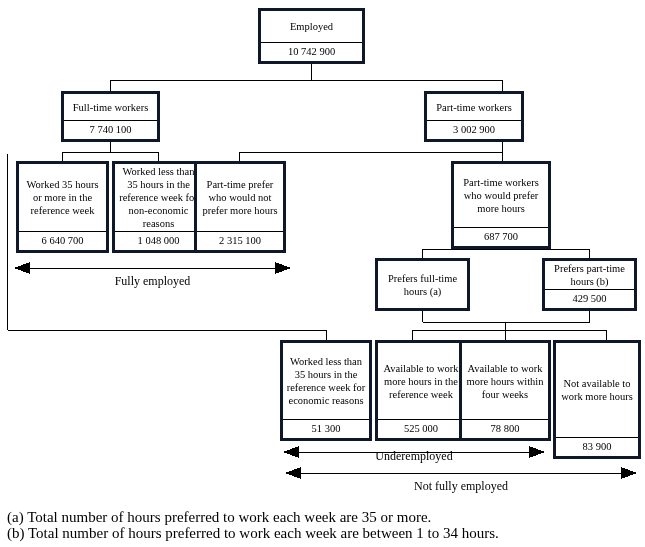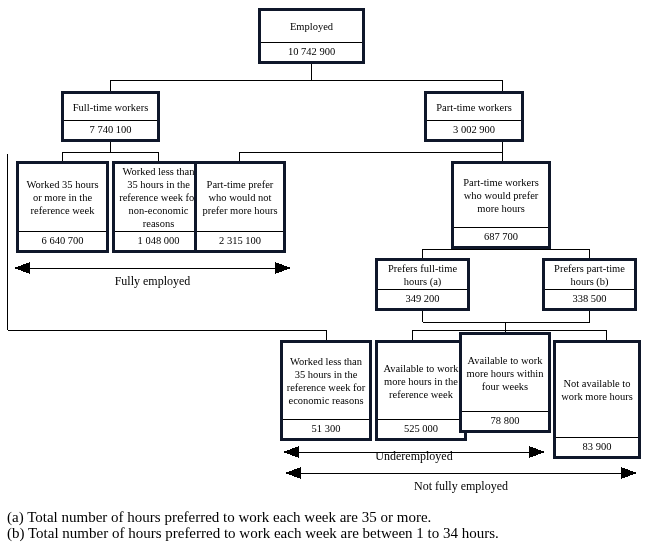--- a/index.html
+++ b/index.html
@@ -156,39 +156,38 @@
     <div class="value">2 315 100</div>
   </div>
 
   <div class="node" style="left:451px; top:161px; width:100px; height:88px;">
     <div class="label">Part-time workers who would prefer more hours</div>
     <div class="value">687 700</div>
   </div>
 
   <div class="node" style="left:375px; top:258px; width:95px; height:53px;">
     <div class="label">Prefers full-time hours (a)</div>
-    <div class="value">349 200</div>
   </div>
 
   <div class="node" style="left:542px; top:258px; width:95px; height:53px;">
     <div class="label">Prefers part-time hours (b)</div>
-    <div class="value">338 500</div>
+    <div class="value">429 500</div>
   </div>
 
   <div class="node" style="left:280px; top:340px; width:92px; height:101px;">
     <div class="label">Worked less than 35 hours in the reference week for economic reasons</div>
     <div class="value">51 300</div>
   </div>
 
   <div class="node" style="left:375px; top:340px; width:92px; height:101px;">
     <div class="label">Available to work more hours in the reference week</div>
     <div class="value">525 000</div>
   </div>
 
-  <div class="node" style="left:459px; top:332px; width:92px; height:101px;">
+  <div class="node" style="left:459px; top:340px; width:92px; height:101px;">
     <div class="label">Available to work more hours within four weeks</div>
     <div class="value">78 800</div>
   </div>
 
   <div class="node" style="left:553px; top:340px; width:88px; height:119px;">
     <div class="label">Not available to work more hours</div>
     <div class="value">83 900</div>
   </div>
 
   <div class="span-label" style="left:14px; top:275px; width:277px;">Fully employed</div>

